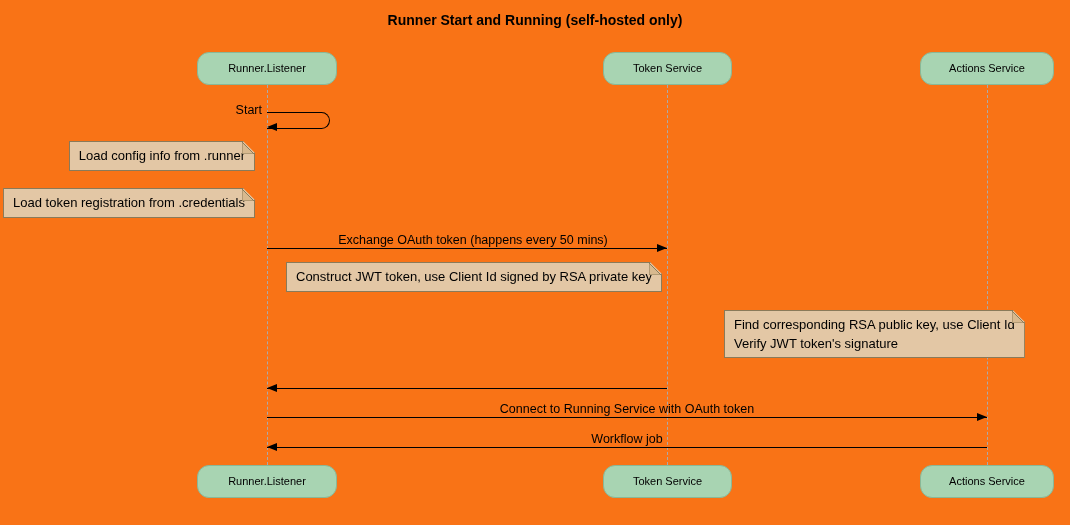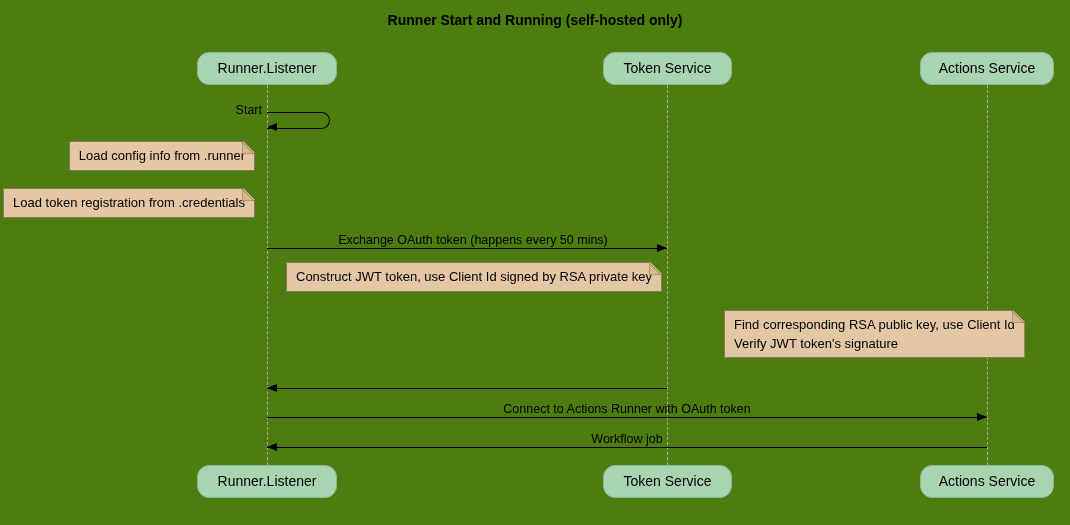--- a/index.html
+++ b/index.html
@@ -1,32 +1,32 @@
 <!DOCTYPE html>
 <html style="--participant-fill: #a8d4b2; --participant-border: #89b897; --note-fill: #e3c7a5; --note-border: #8a7a59; --note-fold: #d8b98f; --lifeline: #aaaaaa; --arrow: #000000; --text: #111111;"><head>
 <meta charset="utf-8">
 <style>
   html,body { margin:0; padding:0; background:#ffffff; }
   .canvas {
-    position:relative; width:1070px; height:525px; background:#4d7c0f;
+    position:relative; width:1070px; height:525px; background:#f97316;
     font-family:"Liberation Sans", sans-serif; color:var(--text,#111); overflow:hidden;
   }
   .title {
     position:absolute; left:0; top:12px; width:100%; text-align:center;
     font-size:14px; font-weight:bold; color:#000;
   }
   .lifeline {
     position:absolute; width:0; top:85px; height:380px;
     border-left:1px dashed var(--lifeline,#aaaaaa);
   }
   .participant {
     position:absolute; height:31px; line-height:31px; text-align:center;
     background:var(--participant-fill,#a8d4b2);
     border:1px solid var(--participant-border,#89b897);
-    border-radius:12px; font-size:14px; color:#000;
+    border-radius:12px; font-size:11px; color:#000;
   }
   .note {
     position:absolute; background:var(--note-fill,#e3c7a5);
     border:1px solid var(--note-border,#8a7a59);
     font-size:13px; color:#000; white-space:pre; line-height:28px; padding:0 9px;
     clip-path: polygon(0 0, calc(100% - 12px) 0, 100% 12px, 100% 100%, 0 100%);
   }
   .note.multiline { line-height:19px; padding:4px 9px; }
   .fold { position:absolute; top:0; right:0; }
   .msg-line { position:absolute; height:0; border-top:1px solid var(--arrow,#000); }
@@ -91,21 +91,21 @@
       </svg></div>
 
   <div class="note multiline" style="left:679px; top:310px;margin-left:45px;"><span>Find corresponding RSA public key, use Client Id
 Verify JWT token's signature</span><svg class="fold" width="12" height="12">
         <path d="M0,0 L12,12 L0,12 Z" fill="#d8b98f" stroke="#8a7a59" stroke-width="1"></path>
       </svg></div>
 
   <div class="msg-line" style="left:267px; top:388px; width:400px;"></div>
   <div class="arrow-l" style="left:267px; top:384px;"></div>
 
-  <div class="msg-label" style="left:267px; width:720px; top:402px;">Connect to Actions Runner with OAuth token</div>
+  <div class="msg-label" style="left:267px; width:720px; top:402px;">Connect to Running Service with OAuth token</div>
   <div class="msg-line" style="left:267px; top:417px; width:720px;"></div>
   <div class="arrow-r" style="left:977px; top:413px;"></div>
 
   <div class="msg-label" style="left:267px; width:720px; top:432px;">Workflow job</div>
   <div class="msg-line" style="left:267px; top:447px; width:720px;"></div>
   <div class="arrow-l" style="left:267px; top:443px;"></div>
 
 </div>
 
 </body></html>

